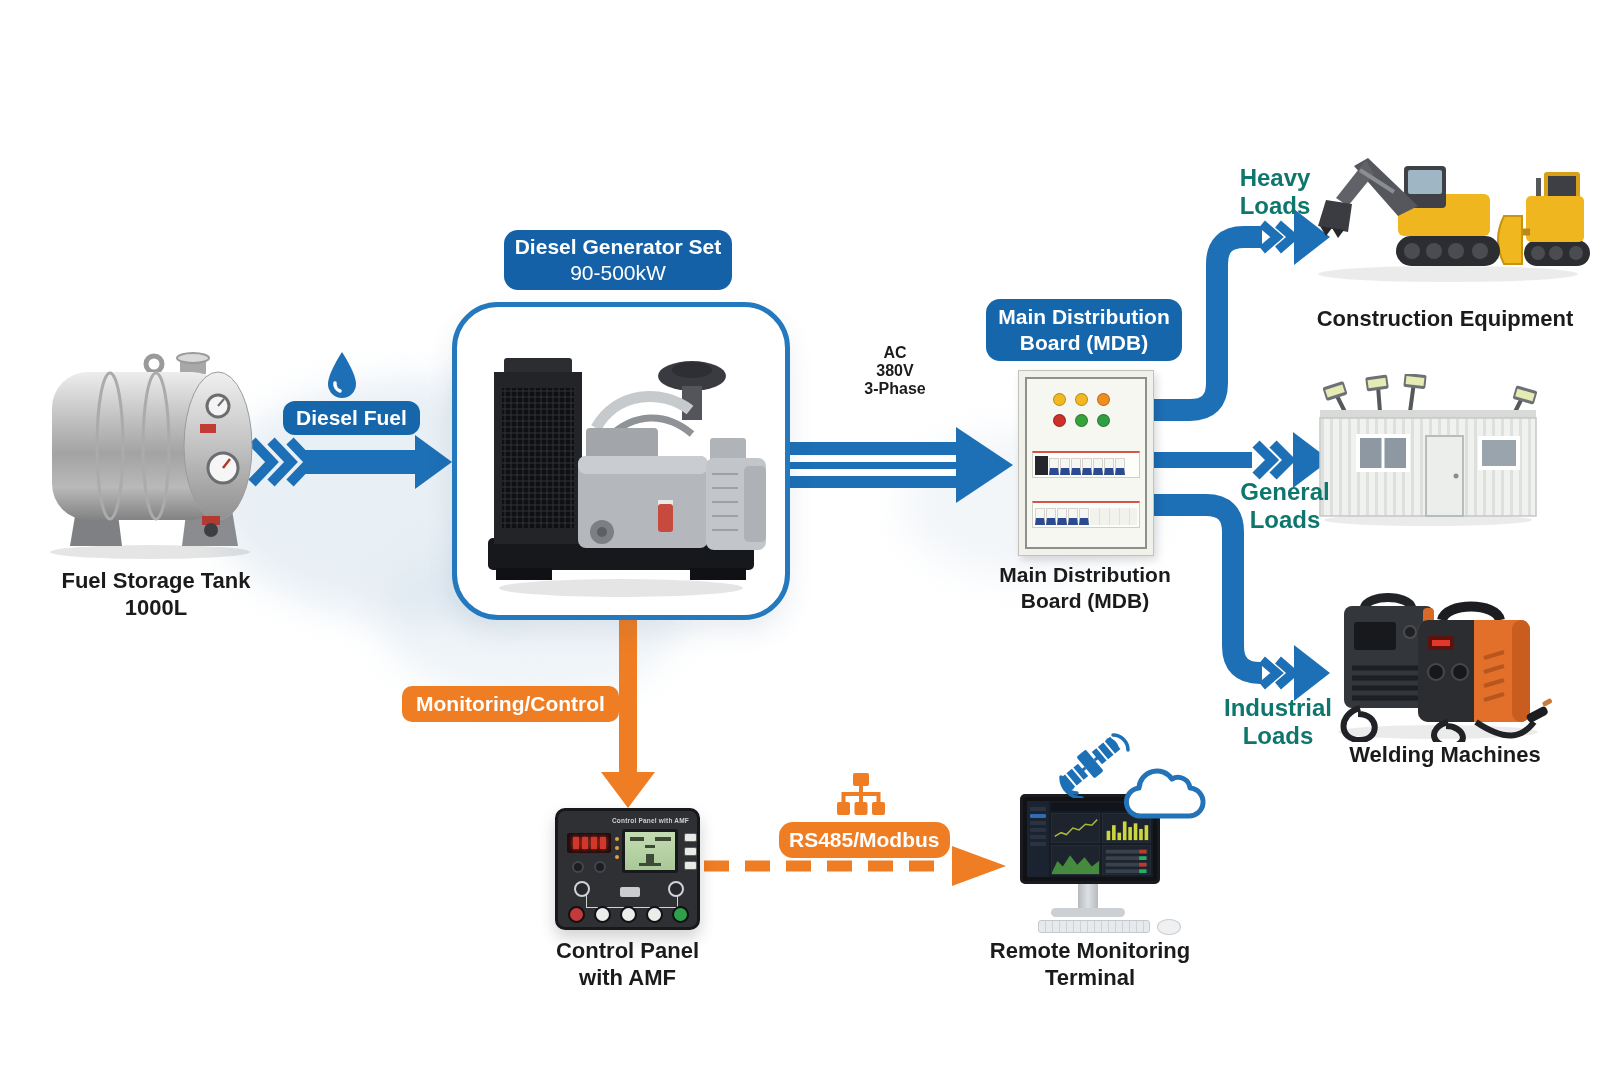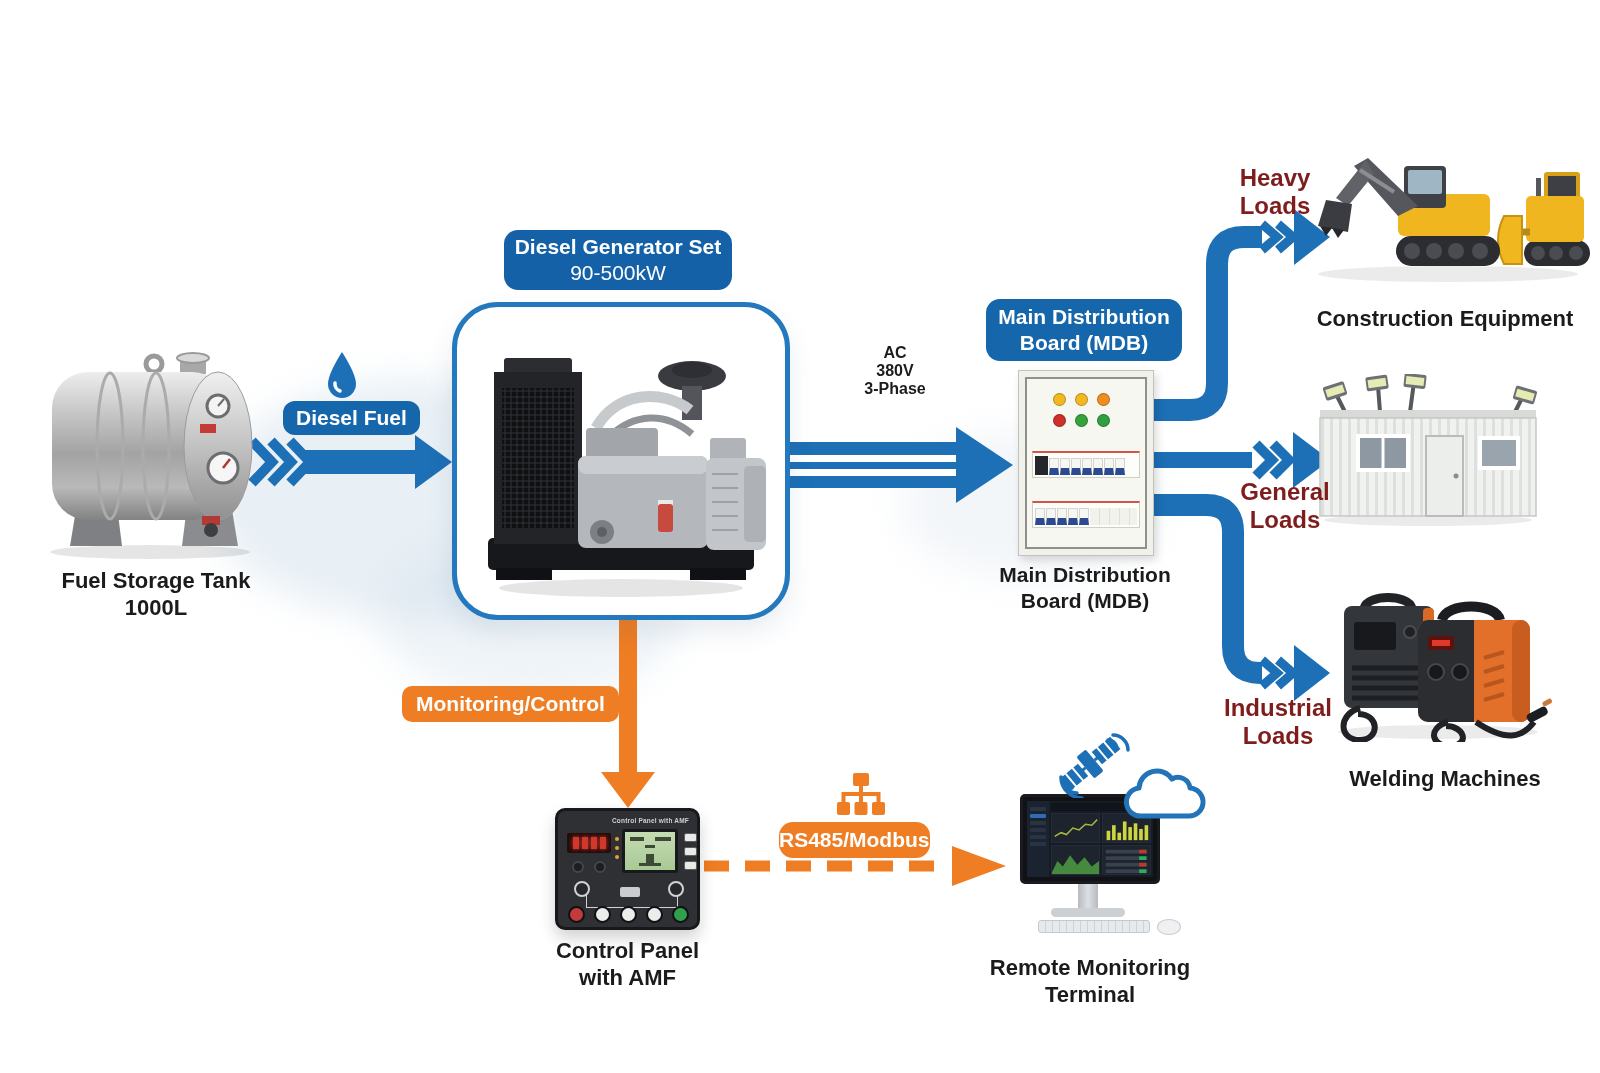--- a/index.html
+++ b/index.html
@@ -8,21 +8,21 @@
   .abs{position:absolute;}
   .blob{position:absolute;border-radius:50%;filter:blur(18px);pointer-events:none;}
   
   .badge{position:absolute;background:#1566ab;color:#fff;font-weight:700;text-align:center;
          border-radius:12px;line-height:1.24;z-index:5;}
   .badge.orange{background:#ef7d23;border-radius:10px;}
   .badge .bl{display:block;}
   
   .cap{position:absolute;font-weight:700;text-align:center;line-height:1.22;font-size:22px;color:#1b1b1b;z-index:4;}
   .cap .bl{display:block;}
-  .loadlbl{position:absolute;font-weight:700;text-align:center;line-height:1.15;font-size:24px;color:#7f1d1d;z-index:4;}
+  .loadlbl{position:absolute;font-weight:700;text-align:center;line-height:1.15;font-size:24px;color:#0f766e;z-index:4;}
   .loadlbl .bl{display:block;}
   .acLbl{position:absolute;font-weight:600;text-align:center;line-height:1.12;font-size:16px;color:#1c1c1c;z-index:4;}
   .acLbl .bl{display:block;}
   
   .gen-box{position:absolute;left:452px;top:302px;width:338px;height:318px;background:#fff;
            border:5px solid #2478bd;border-radius:46px;box-sizing:border-box;z-index:3;
            box-shadow:0 12px 26px rgba(40,80,120,.10);}
   
   .mdb{position:absolute;left:1018px;top:370px;width:134px;height:184px;background:#f1f1ec;
        border:1px solid #c2c2bb;box-shadow:3px 4px 8px rgba(0,0,0,.14);z-index:3;}
@@ -360,37 +360,37 @@
     <circle cx="110" cy="80" r="8" fill="#17181b" stroke="#45484d" stroke-width="2"></circle>
     <circle cx="134" cy="80" r="8" fill="#17181b" stroke="#45484d" stroke-width="2"></circle>
     <path d="M158 66 L178 60 M158 80 L178 74 M158 94 L178 88 M158 108 L178 102" stroke="#b9561d" stroke-width="4"></path>
 
     <path d="M34 116 c-22 6 -22 32 0 32 c20 0 20 -26 -2 -26" fill="none" stroke="#202225" stroke-width="6"></path>
     <path d="M122 130 c-22 6 -16 26 4 24 c18 -2 12 -20 -6 -20" fill="none" stroke="#202225" stroke-width="6"></path>
     <path d="M150 130 C180 150 196 146 208 130" fill="none" stroke="#202225" stroke-width="6"></path>
     <rect x="200" y="118" width="22" height="9" rx="4" transform="rotate(-28 211 122)" fill="#1b1d20"></rect>
     <rect x="216" y="108" width="10" height="5" rx="2" transform="rotate(-28 221 110)" fill="#c97b3e"></rect>
   </svg>
-  <div class="cap" style="left:1315px;top:742px;width:260px;margin-top:24px;">
+  <div class="cap" style="left:1315px;top:742px;width:260px;">
     <span>Welding Machines</span>
   </div>
 
   <div class="badge orange" style="left:402px;top:686px;padding:5px 14px;font-size:21px;">
     <span>Monitoring/Control</span>
   </div>
   <svg class="abs" style="left:836px;top:772px;z-index:4" width="50" height="48" viewBox="0 0 50 48">
     <g fill="#ef7d23">
       <rect x="17" y="1" width="16" height="13" rx="2"></rect>
       <rect x="1" y="30" width="13" height="13" rx="2"></rect>
       <rect x="18.5" y="30" width="13" height="13" rx="2"></rect>
       <rect x="36" y="30" width="13" height="13" rx="2"></rect>
     </g>
     <path d="M25 14 V22 M7.5 30 V22 H42.5 V30 M25 22 V30" fill="none" stroke="#ef7d23" stroke-width="4"></path>
   </svg>
-  <div class="badge orange" style="left:779px;top:822px;padding:5px 0;font-size:21px;border-radius:14px;">
+  <div class="badge orange" style="left:779px;top:822px;padding:5px 10px;font-size:21px;border-radius:14px;">
     <span>RS485/Modbus</span>
   </div>
 
   <div class="cpanel">
     <div class="cp-title">Control Panel with AMF</div>
     <div class="cp-disp">
         <i></i>
         <i></i>
         <i></i>
         <i></i>
@@ -499,18 +499,18 @@
               </g>
           </svg>
         </div>
       </div>
     </div>
   </div>
   <div class="neck"></div>
   <div class="mbase"></div>
   <div class="kb"></div>
   <div class="mouse"></div>
-  <div class="cap" style="left:975px;top:938px;width:230px;margin-top:17px;">
+  <div class="cap" style="left:975px;top:938px;width:230px;">
     <span class="bl">Remote Monitoring</span>
     <span class="bl">Terminal</span>
   </div>
 
 </div>
 
 </body></html>

